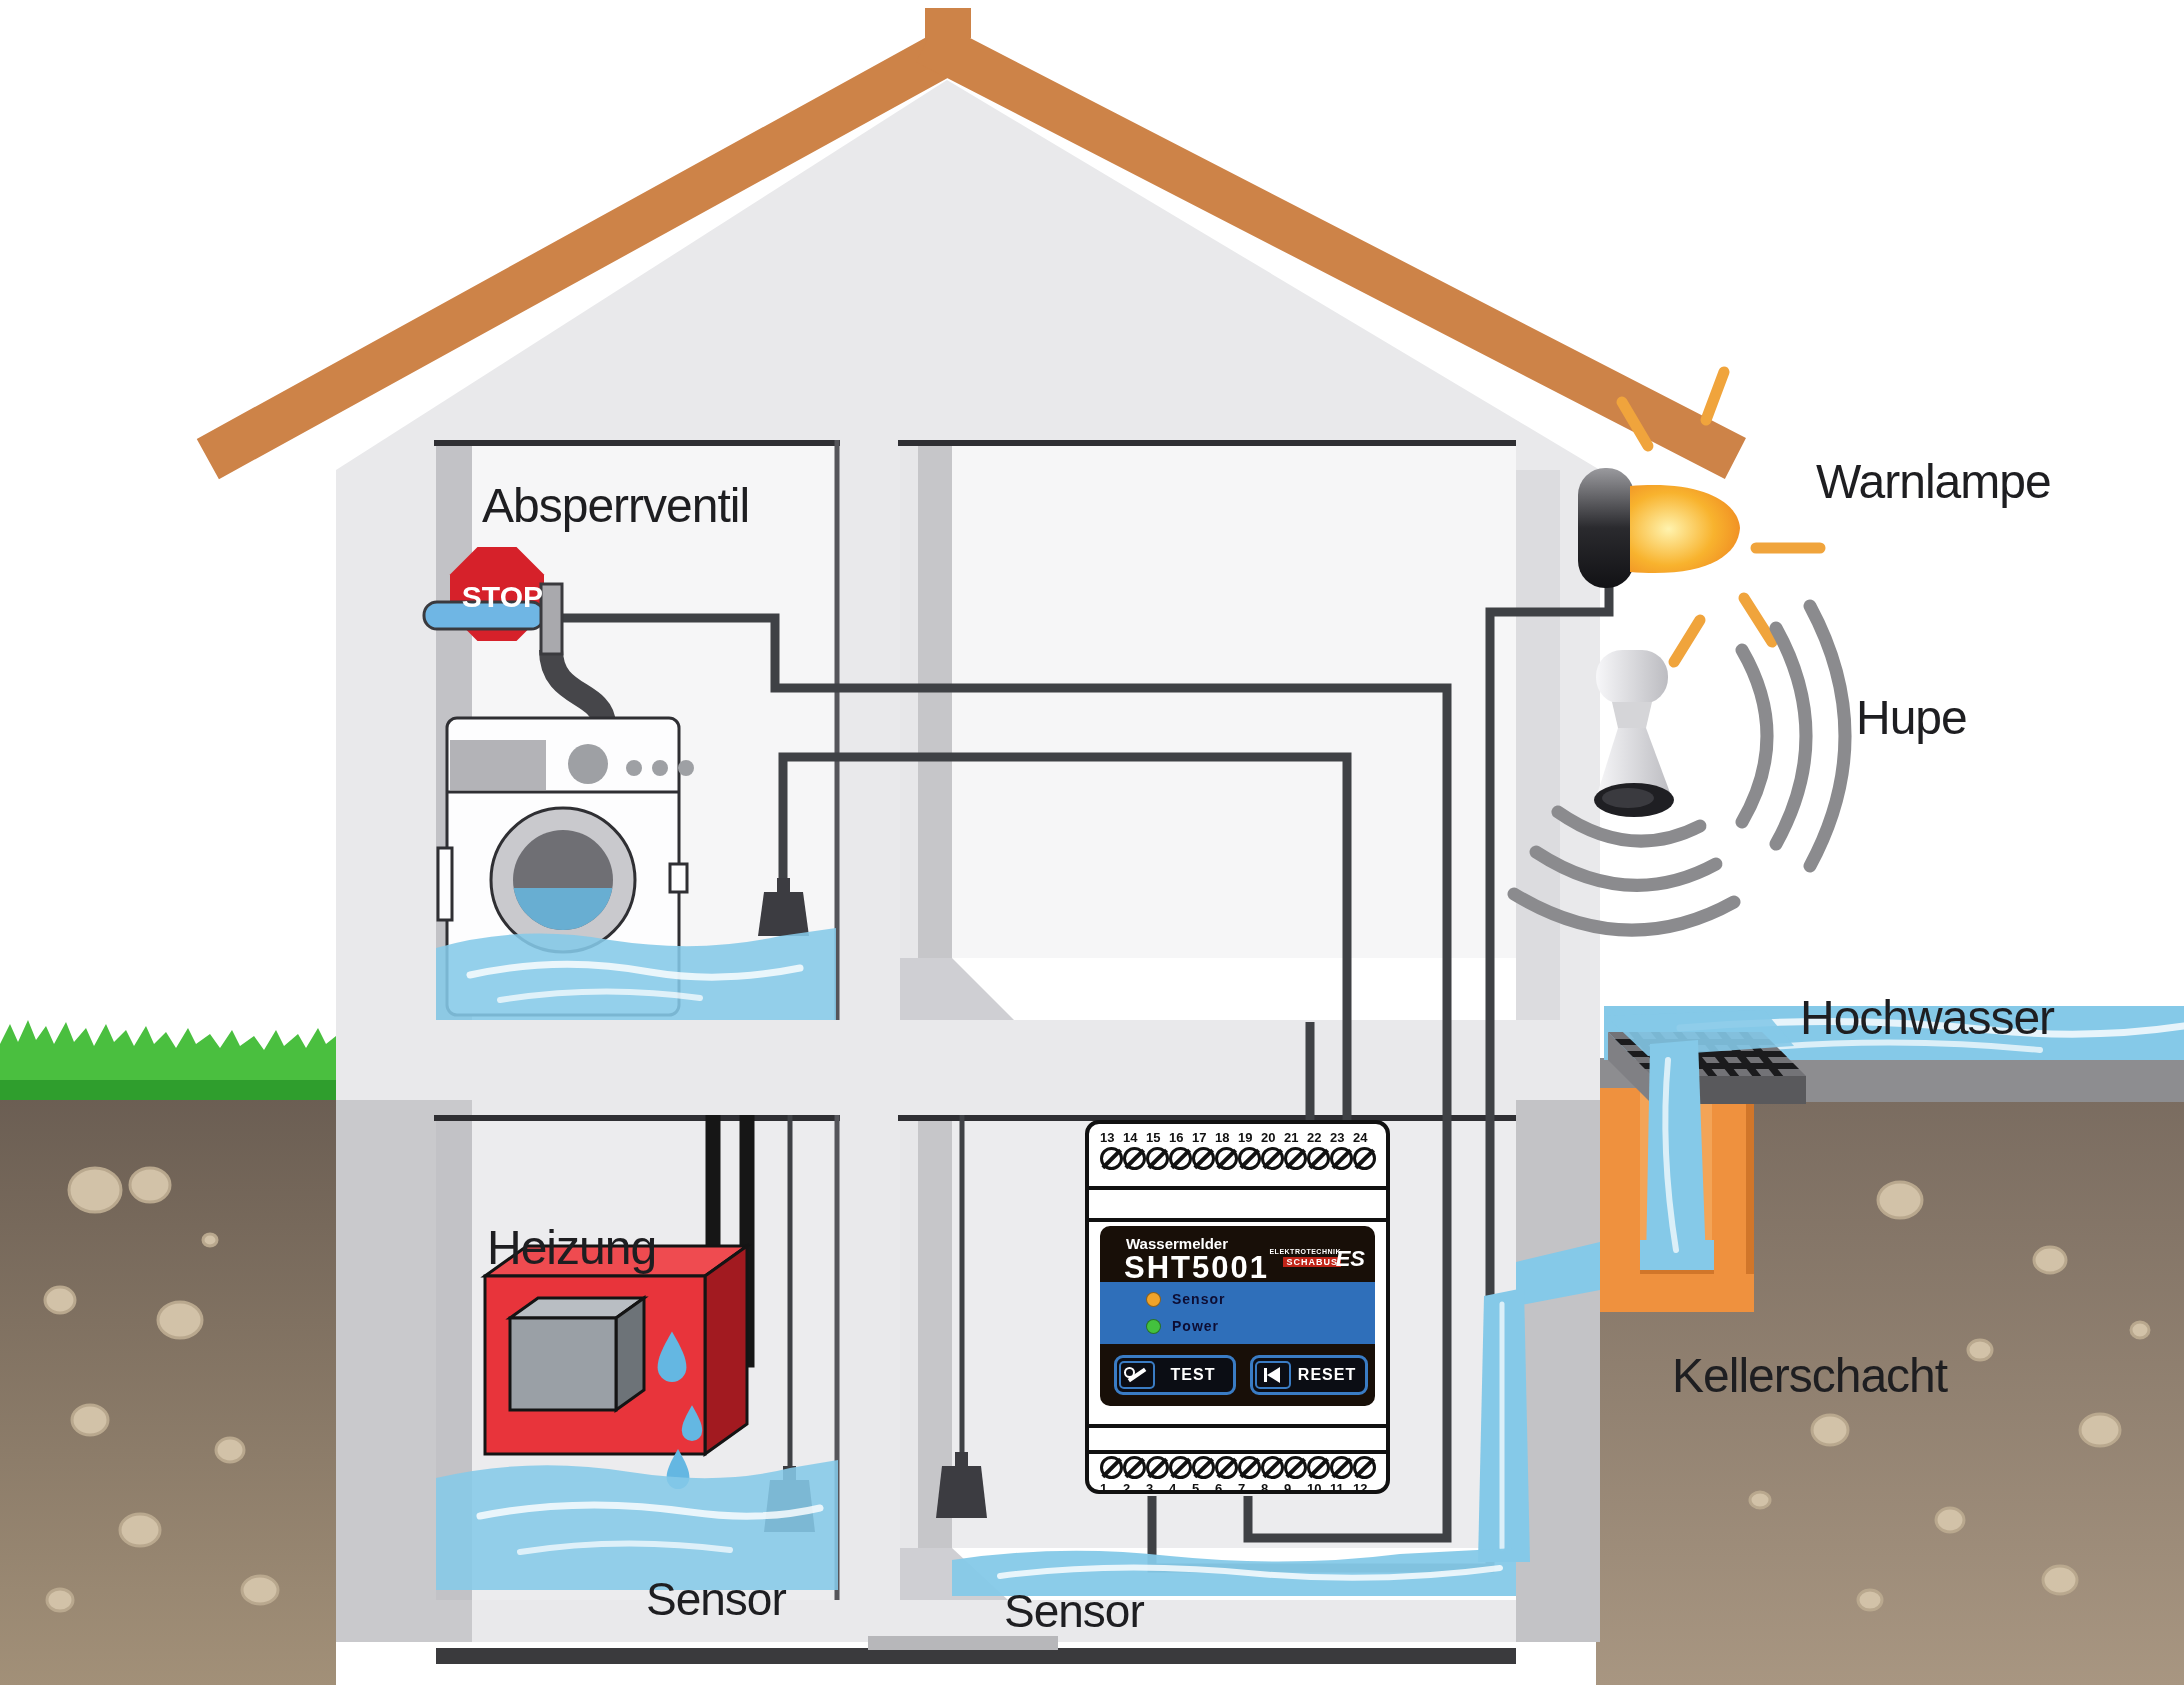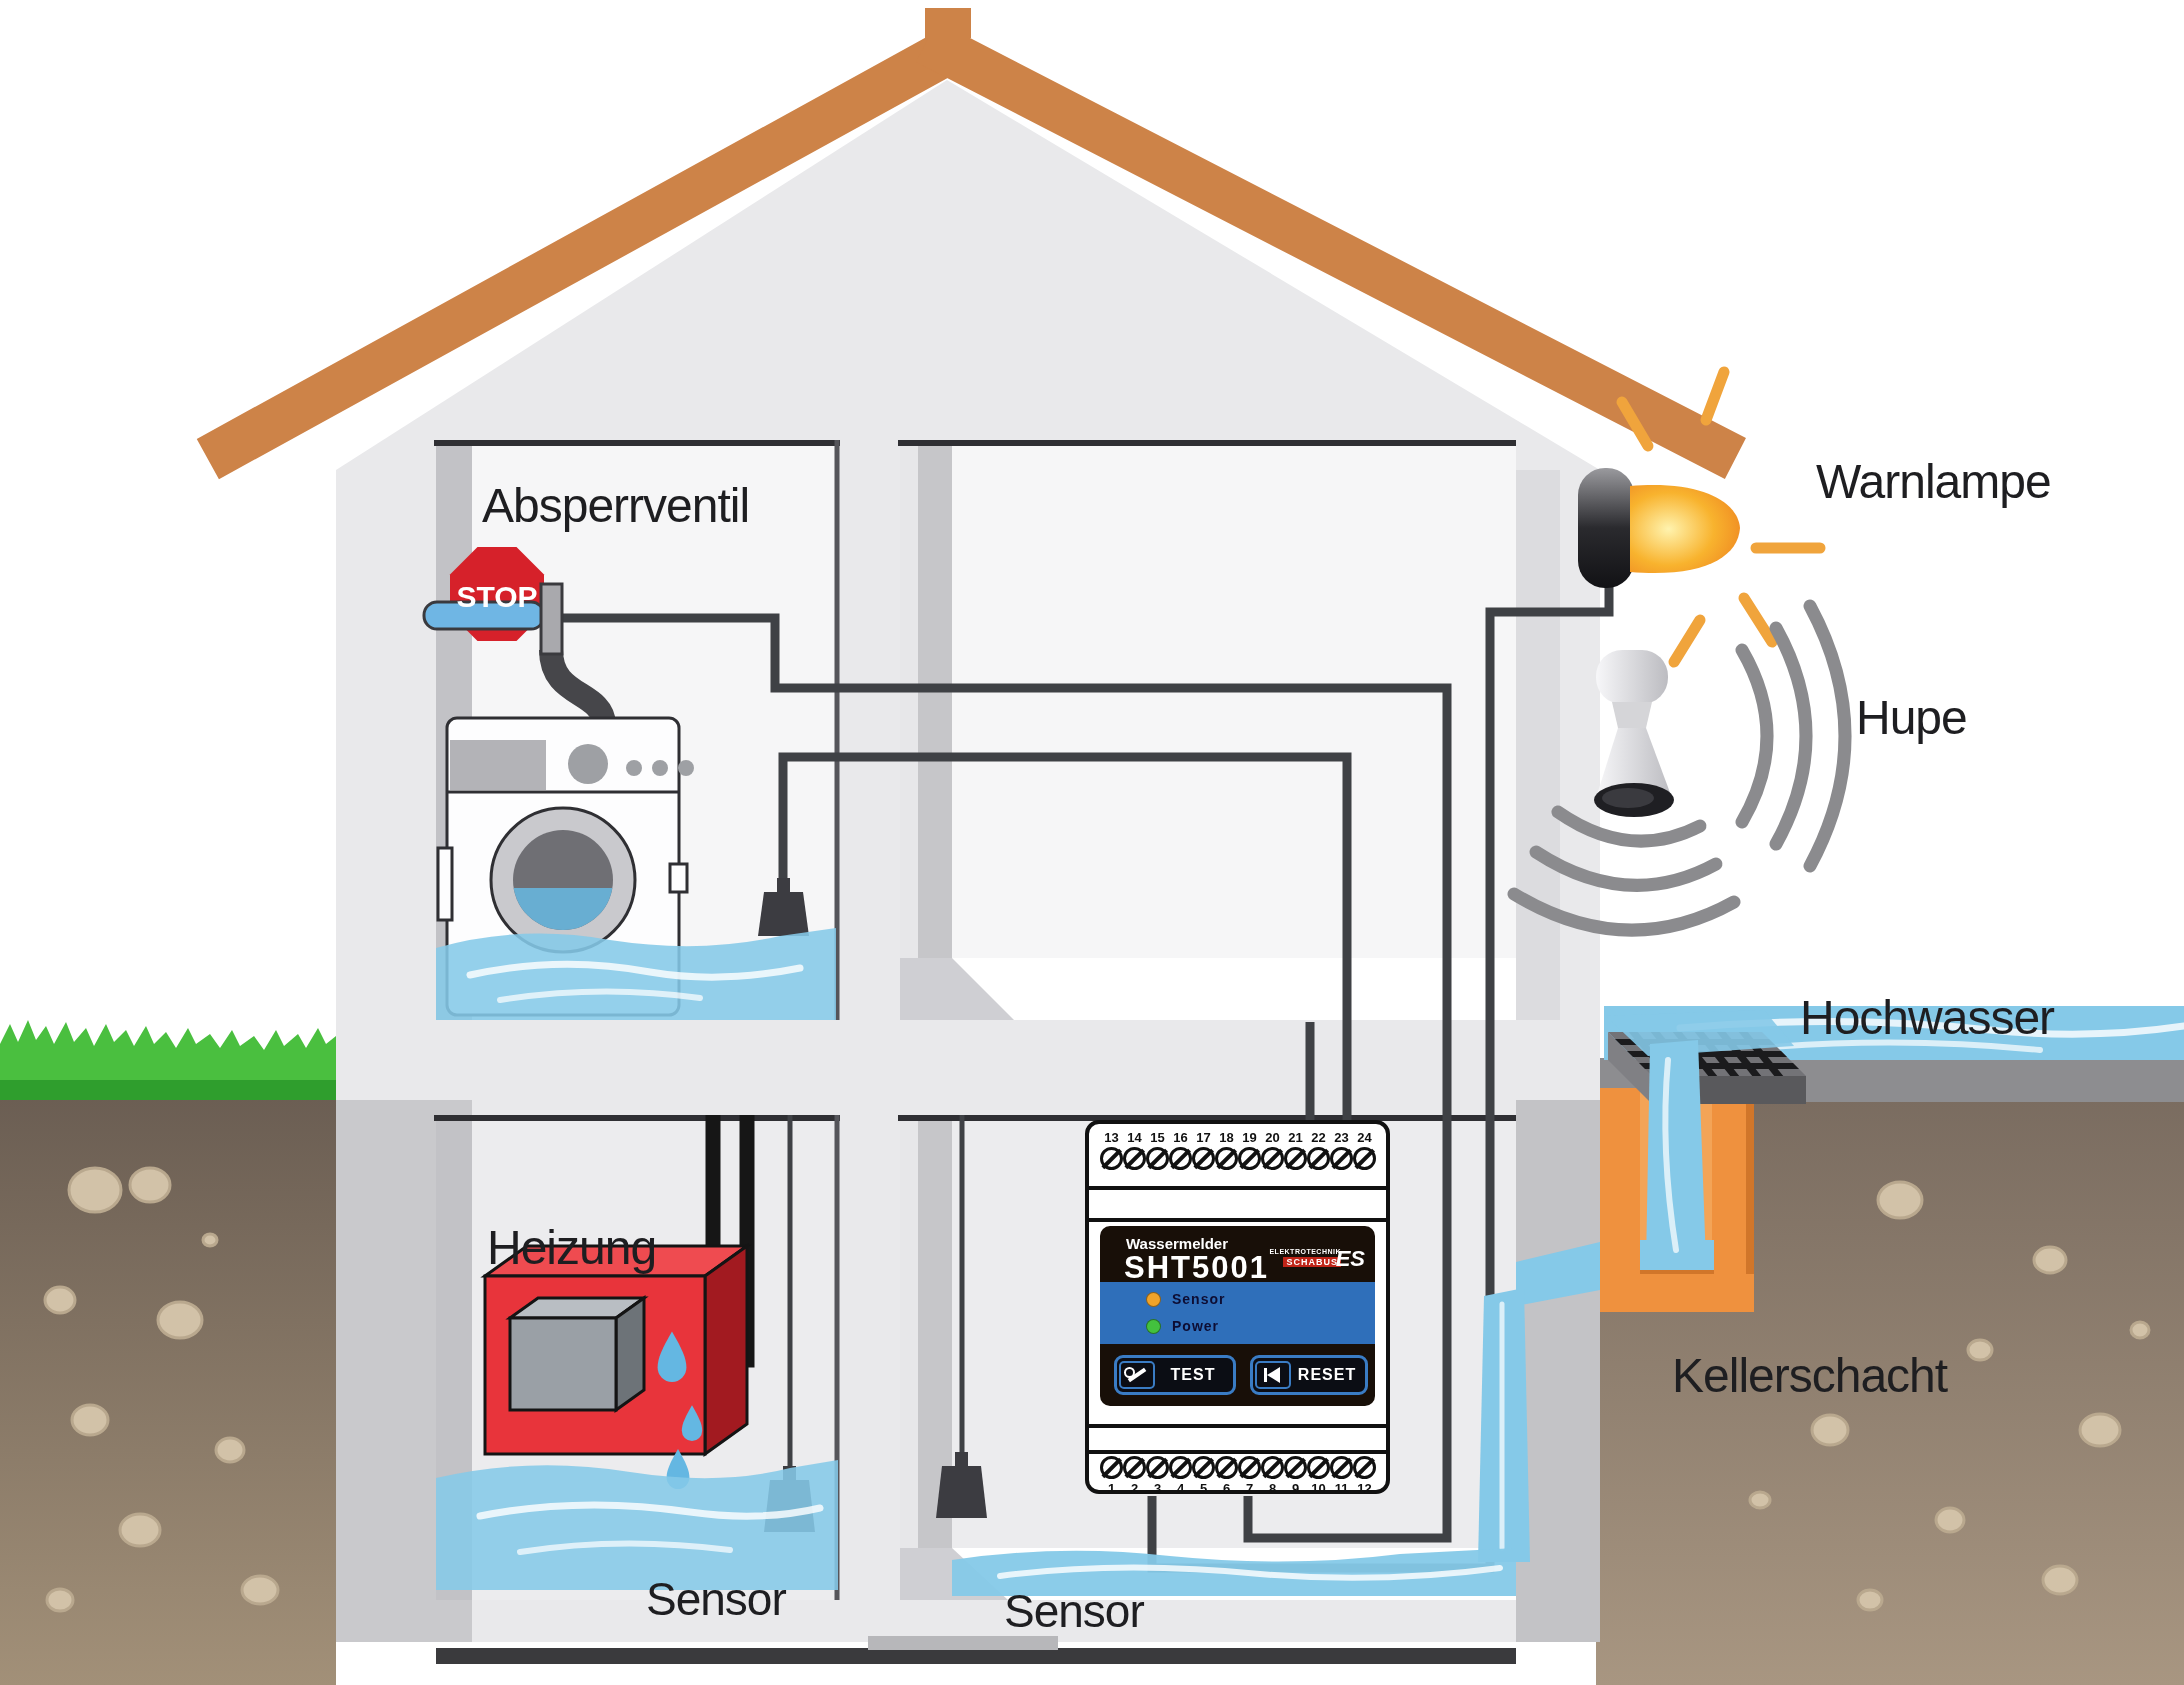--- a/index.html
+++ b/index.html
@@ -2,28 +2,28 @@
 <html><head>
 <meta charset="utf-8">
 <style>
   html,body{margin:0;padding:0;background:#fff;}
   #stage{position:relative;width:2184px;height:1685px;overflow:hidden;background:#fff;
          font-family:"Liberation Sans",sans-serif;}
   #art{position:absolute;left:0;top:0;}
   .lbl{position:absolute;font-weight:400;color:#1e1e21;font-size:48px;line-height:1;
        letter-spacing:-1px;white-space:nowrap;}
   .lbl-sensor{font-size:46px;}
-  .stop-text{position:absolute;left:451px;top:580px;width:92px;text-align:center;
+  .stop-text{position:absolute;left:451px;top:580px;width:92px;text-align:right;
        color:#fff;font-weight:700;font-size:30px;letter-spacing:0;}
   
   .device{position:absolute;left:1085px;top:1120px;width:305px;height:374px;background:#fff;
        border:4px solid #111;border-radius:14px;box-sizing:border-box;}
   .sep{position:absolute;left:0;right:0;height:4px;background:#111;}
   .term-row{position:absolute;left:11px;right:11px;display:flex;justify-content:space-between;}
-  .term{display:flex;flex-direction:column;align-items:center;width:23px;}
+  .term{display:flex;flex-direction:column;align-items:flex-start;width:23px;}
   .term-row.bottom .term{flex-direction:column-reverse;}
   .tnum{font-size:13px;font-weight:700;color:#111;height:15px;line-height:15px;}
   .screw{width:17px;height:17px;border:3px solid #111;border-radius:50%;background:#fff;
        position:relative;margin-top:2px;}
   .term-row.bottom .screw{margin-top:0;margin-bottom:2px;}
   .screw::after{content:"";position:absolute;left:-4px;top:7px;width:25px;height:3.5px;
        background:#111;transform:rotate(-45deg);}
   .panel{position:absolute;left:11px;right:11px;top:102px;height:180px;background:#180f08;
        border-radius:10px;overflow:hidden;padding-left:24px;}
   .prod{position:absolute;left:26px;top:9px;color:#fff;font-weight:700;font-size:15px;}

